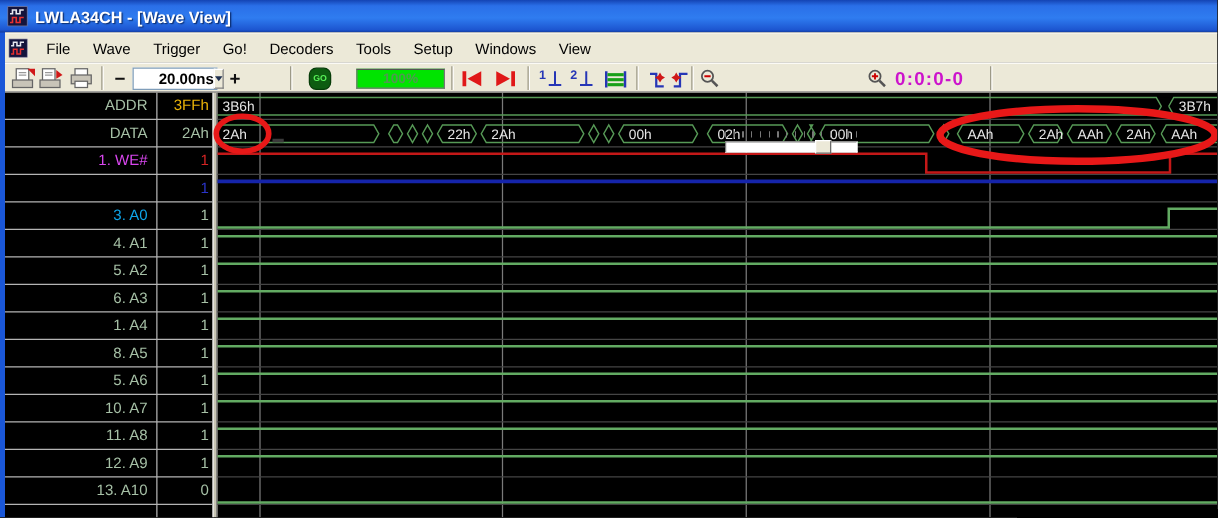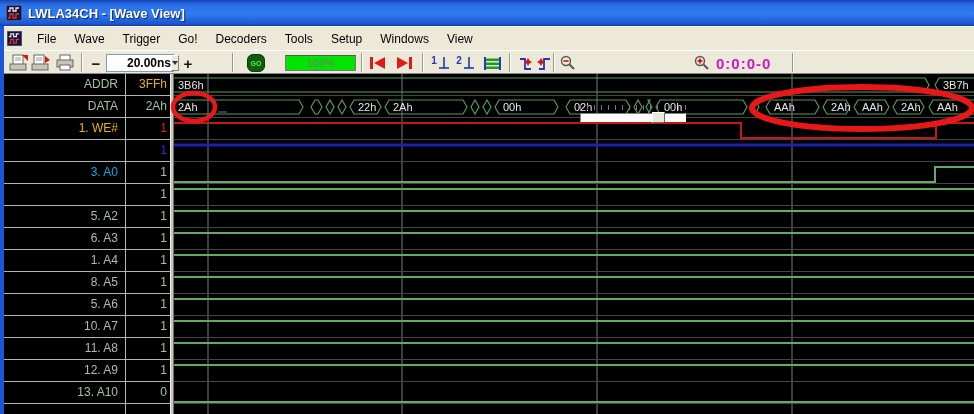--- a/index.html
+++ b/index.html
@@ -225,31 +225,32 @@
     <div id="channel-list">
         <div class="ch-row" style="top: 0px;">
           <div class="ch-name" style="color: rgb(166, 192, 166);">ADDR</div>
           <div class="ch-val" style="color: #eab308;">3FFh</div>
         </div>
         <div class="ch-row" style="top: 22px;">
           <div class="ch-name" style="color: rgb(166, 192, 166);">DATA</div>
           <div class="ch-val" style="color: rgb(166, 192, 166);">2Ah</div>
         </div>
         <div class="ch-row" style="top: 44px;">
-          <div class="ch-name" style="color: #eab308;">1. WE#</div>
+          <div class="ch-name" style="color: #d946ef;">1. WE#</div>
           <div class="ch-val" style="color: rgb(212, 36, 36);">1</div>
         </div>
         <div class="ch-row" style="top: 66px;">
           <div class="ch-val" style="color: rgb(42, 52, 200);">1</div>
         </div>
         <div class="ch-row" style="top: 88px;">
           <div class="ch-name" style="color: #0ea5e9;">3. A0</div>
           <div class="ch-val" style="color: rgb(166, 192, 166);">1</div>
         </div>
         <div class="ch-row" style="top: 110px;">
+          <div class="ch-name" style="color: rgb(166, 192, 166);">4. A1</div>
           <div class="ch-val" style="color: rgb(166, 192, 166);">1</div>
         </div>
         <div class="ch-row" style="top: 132px;">
           <div class="ch-name" style="color: rgb(166, 192, 166);">5. A2</div>
           <div class="ch-val" style="color: rgb(166, 192, 166);">1</div>
         </div>
         <div class="ch-row" style="top: 154px;">
           <div class="ch-name" style="color: rgb(166, 192, 166);">6. A3</div>
           <div class="ch-val" style="color: rgb(166, 192, 166);">1</div>
         </div>

